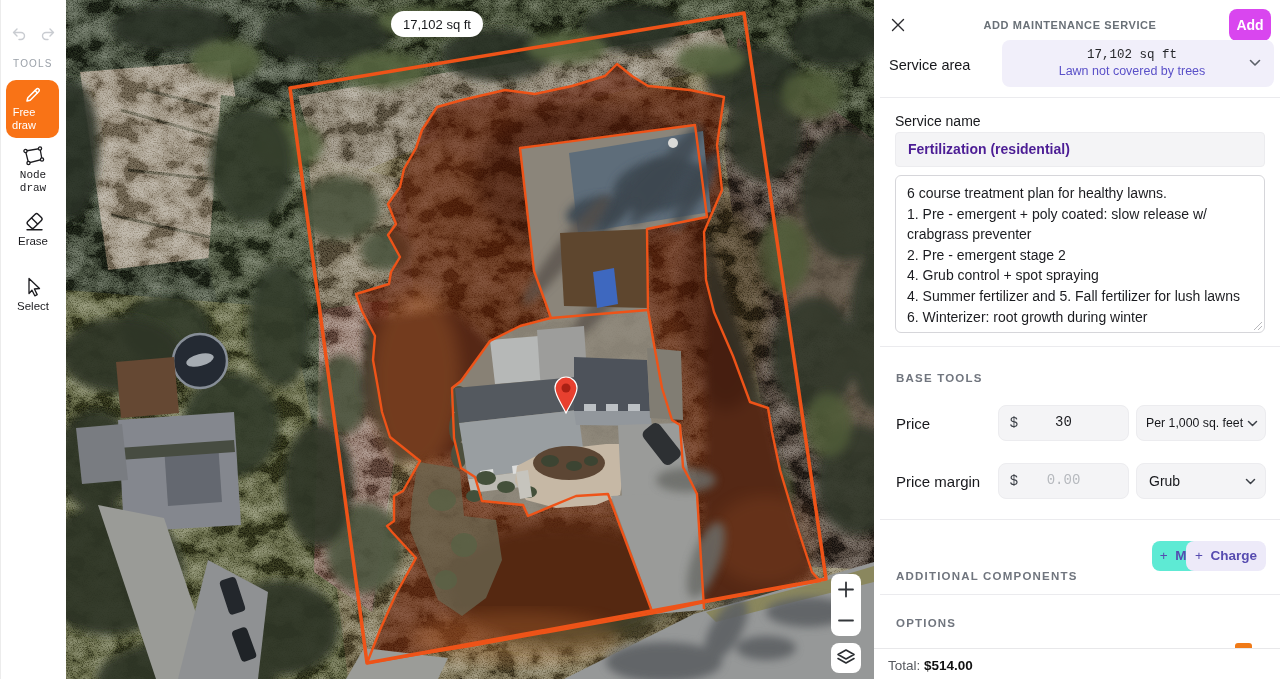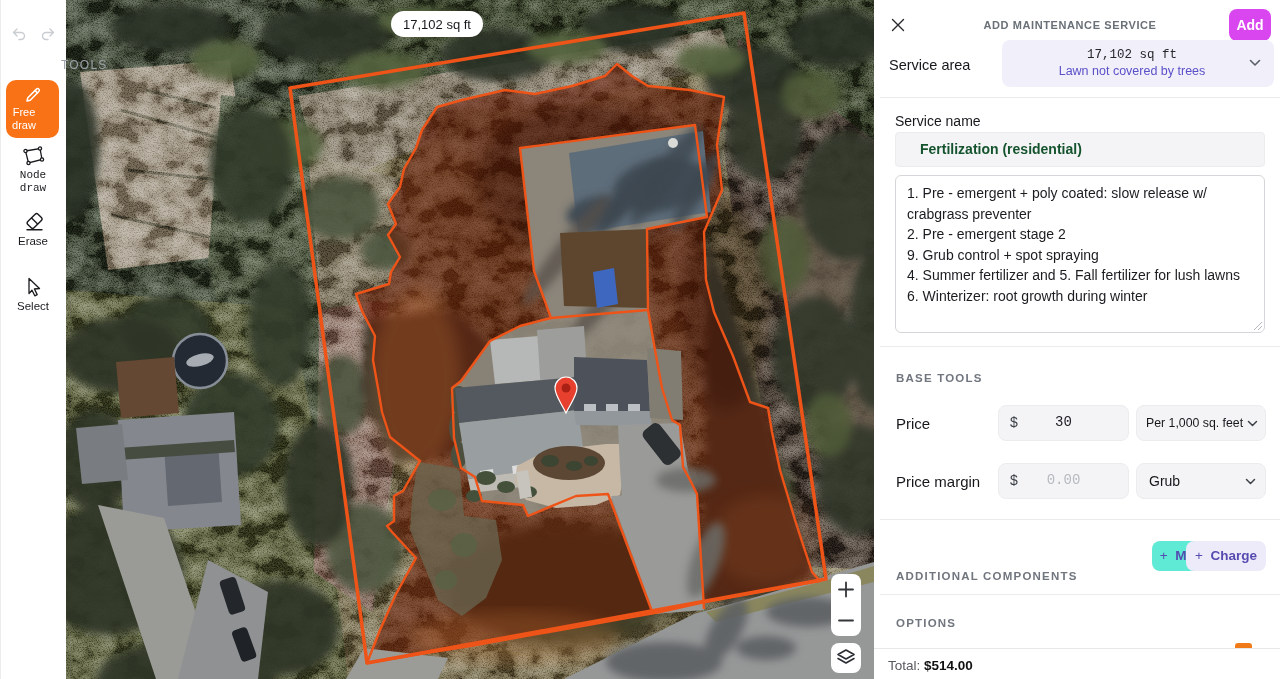--- a/index.html
+++ b/index.html
@@ -12,21 +12,21 @@
 <div class="abs" style="left:0;top:0;width:66px;height:679px;background:#fff;border-left:1px solid #ececec;z-index:5;"></div>
 
 <svg class="abs" style="left:12px;top:27px;z-index:6;" width="14" height="14" viewBox="0 0 14 14" fill="none" stroke="#c9ccd1" stroke-width="1.4" stroke-linecap="round" stroke-linejoin="round">
     <path d="M1.5 5.5 L5 2 M1.5 5.5 L5 9 M1.5 5.5 H9 a3.5 3.5 0 0 1 0 7 H7"></path>
   </svg>
 
 <svg class="abs" style="left:41px;top:27px;z-index:6;" width="14" height="14" viewBox="0 0 14 14" fill="none" stroke="#c9ccd1" stroke-width="1.4" stroke-linecap="round" stroke-linejoin="round">
     <path d="M12.5 5.5 L9 2 M12.5 5.5 L9 9 M12.5 5.5 H5 a3.5 3.5 0 0 0 0 7 H7"></path>
   </svg>
 
-<div class="abs" style="left:13px;top:58px;z-index:6;font-size:12px;color:#9aa0a8;letter-spacing:1.2px;margin-left:48px;">TOOLS</div>
+<div class="abs" style="left:13px;top:58px;z-index:6;font-size:10px;color:#9aa0a8;letter-spacing:1.2px;">TOOLS</div>
 
 <div class="abs" style="left:6px;top:80px;width:53px;height:58px;background:#f97316;border-radius:10px;z-index:6;"></div>
 
 <svg class="abs" style="left:24px;top:86px;z-index:7;" width="18" height="18" viewBox="0 0 18 18" fill="none" stroke="#fff" stroke-width="1.5" stroke-linecap="round" stroke-linejoin="round">
     <path d="M3 15 L3.8 11.8 L12.5 3.1 a1.6 1.6 0 0 1 2.3 0 l0 0 a1.6 1.6 0 0 1 0 2.3 L6.2 14.2 L3 15 Z"></path>
     <path d="M11 4.5 l2.4 2.4"></path>
   </svg>
 
 <div class="abs" style="left:6px;top:106px;width:36px;z-index:7;text-align:center;color:#fff;font-size:11px;line-height:13px;">Free<br>draw</div>
 
@@ -373,27 +373,28 @@
 <div class="abs" style="left:1002px;top:64px;width:260px;z-index:7;text-align:center;font-size:12.5px;color:#5a50c8;">Lawn not covered by trees</div>
 
 <svg class="abs" style="left:1249px;top:59px;z-index:7;" width="12" height="8" viewBox="0 0 12 8" fill="none" stroke="#5b6068" stroke-width="1.6" stroke-linecap="round" stroke-linejoin="round">
     <path d="M1.5 1.5 L6 6 L10.5 1.5"></path>
   </svg>
 
 <div class="abs" style="left:880px;top:97px;width:400px;height:1px;background:#ebebee;z-index:6;"></div>
 
 <div class="abs" style="left:895px;top:113px;z-index:6;font-size:14px;color:#17181c;">Service name</div>
 
-<div class="abs" style="left:895px;top:132px;width:370px;height:35px;background:#f4f4f6;border:1px solid #ececef;border-radius:4px;z-index:6;font-size:14px;font-weight:bold;color:#14532d;line-height:33px;padding-left:24px;">Fertilization (residential)</div>
+<div class="abs" style="left:895px;top:132px;width:370px;height:35px;background:#f4f4f6;border:1px solid #ececef;border-radius:4px;z-index:6;font-size:14px;font-weight:bold;color:#4c1d95;line-height:33px;padding-left:12px;">Fertilization (residential)</div>
 
 <div class="abs" style="left:895px;top:175px;width:370px;height:158px;background:#fff;border:1px solid #d6d6da;border-radius:6px;z-index:6;font-size:14px;color:#1b1c20;line-height:20.6px;padding:7px 11px;overflow:hidden;">
+    <div style="white-space:nowrap;">6 course treatment plan for healthy lawns.</div>
     <div style="white-space:nowrap;">1. Pre - emergent + poly coated: slow release w/</div>
     <div style="white-space:nowrap;">crabgrass preventer</div>
     <div style="white-space:nowrap;">2. Pre - emergent stage 2</div>
-    <div style="white-space:nowrap;">9. Grub control + spot spraying</div>
+    <div style="white-space:nowrap;">4. Grub control + spot spraying</div>
     <div style="white-space:nowrap;">4. Summer fertilizer and 5. Fall fertilizer for lush lawns</div>
     <div style="white-space:nowrap;">6. Winterizer: root growth during winter</div>
   </div>
 
 <svg class="abs" style="left:1253px;top:321px;z-index:7;" width="10" height="10" viewBox="0 0 10 10" stroke="#b9b9bd" stroke-width="1">
     <path d="M9 1 L1 9 M9 5 L5 9"></path>
   </svg>
 
 <div class="abs" style="left:880px;top:346px;width:400px;height:1px;background:#ebebee;z-index:6;"></div>
 

